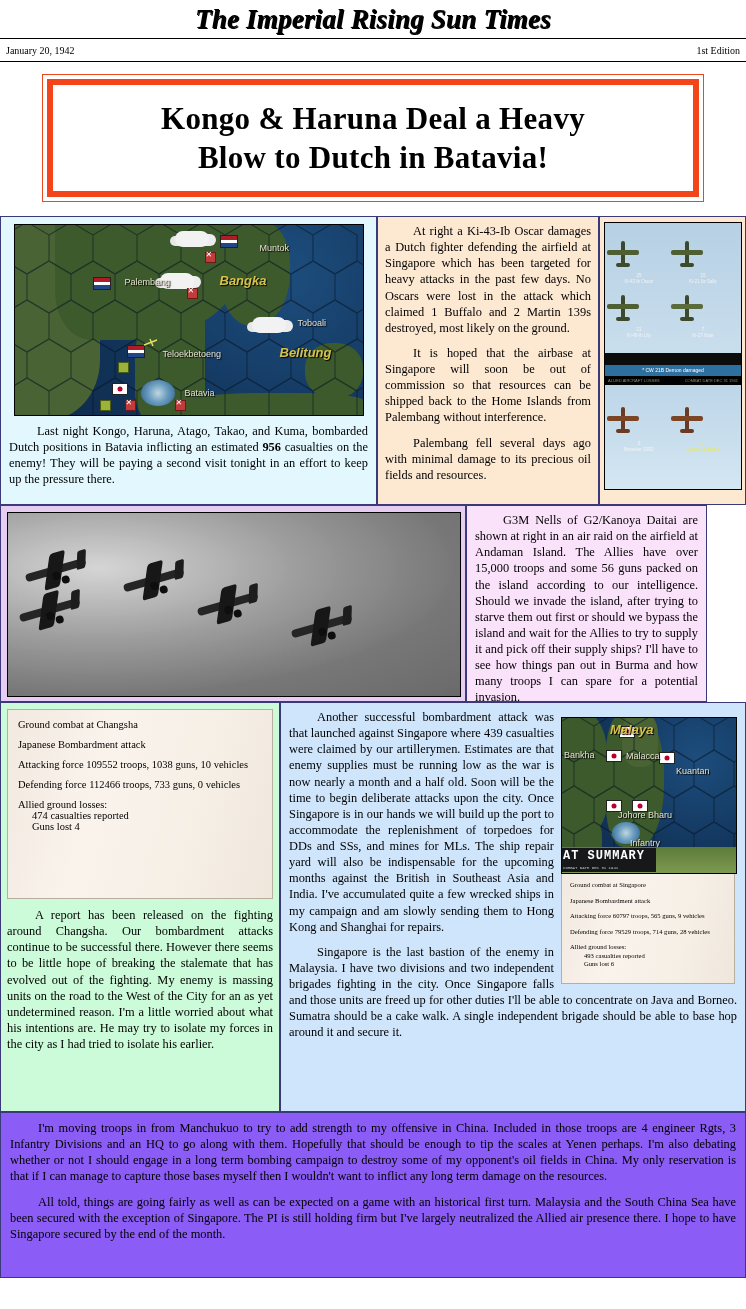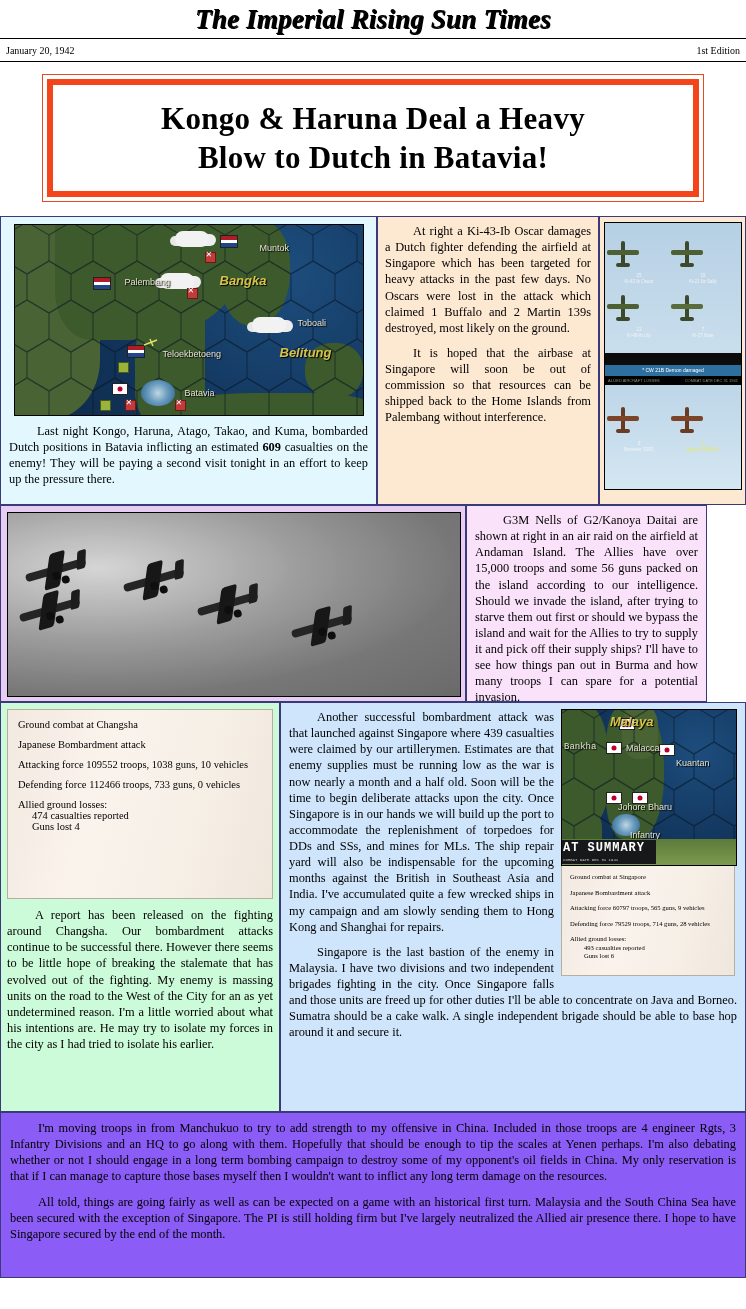--- a/index.html
+++ b/index.html
@@ -54,21 +54,21 @@
 
   
   .sec2{height:197px;}
   .sec2 .left{width:466px;background:#e8cdf2;padding:6px;}
   .sec2 .right{width:241px;background:#fbe2fb;padding:6px 8px;}
 
   
   .sec3{height:410px;}
   .sec3 .left{width:280px;background:#ccfbd9;padding:6px;display:flex;flex-direction:column;}
   .sec3 .mid{width:466px;background:#cfe5fb;padding:6px 8px;position:relative;}
-  .sec3 .floatimg{float:right;width:176px;margin:0 0 5px 7px;}
+  .sec3 .floatimg{float:right;width:176px;margin:8px 0 5px 7px;}
 
   
   .sec4{background:#8b5cf6;padding:7px 9px 8px 9px;height:166px;box-sizing:border-box;}
 
   .cap{font-size:12.4px;line-height:1.30;text-align:justify;text-indent:28px;margin-top:7px;}
 
   
   .report{
     background:linear-gradient(105deg,#f2e9e0 0%,#faf3ec 35%,#f6efe6 70%,#efe6dc 100%);
     border:1px solid #b9ad9e;padding:9px 10px;
@@ -204,26 +204,27 @@
         </svg>
       <div class="lbl isl" style="left:205px;top:48px;">Bangka</div>
       <div class="lbl isl" style="left:265px;top:120px;">Belitung</div>
       <div class="lbl" style="left:245px;top:18px;">Muntok</div>
       <div class="lbl" style="left:110px;top:52px;">Palembang</div>
       <div class="lbl" style="left:283px;top:93px;">Toboali</div>
       <div class="lbl" style="left:148px;top:124px;">Teloekbetoeng</div>
       <div class="lbl" style="left:170px;top:163px;">Batavia</div>
     </div>
 
-    <div class="cap"><span>Last night Kongo, Haruna, Atago, Takao, and Kuma, bombarded Dutch positions in Batavia inflicting an estimated </span><span class="bold">609</span><span> casualties on the enemy!  They will be paying a second visit tonight in an effort to keep up the pressure there.</span></div>
+    <div class="cap"><span>Last night Kongo, Haruna, Atago, Takao, and Kuma, bombarded Dutch positions in Batavia inflicting an estimated </span><span class="bold">956</span><span> casualties on the enemy!  They will be paying a second visit tonight in an effort to keep up the pressure there.</span></div>
   </div>
 
   <div class="panel mid body-text">
     <p>At right a Ki-43-Ib Oscar damages a Dutch fighter defending the airfield at Singapore which has been targeted for heavy attacks in the past few days.  No Oscars were lost in the attack which claimed 1 Buffalo and 2 Martin 139s destroyed, most likely on the ground.</p>
     <p>It is hoped that the airbase at Singapore will soon be out of commission so that resources can be shipped back to the Home Islands from Palembang without interference.</p>
+    <p>Palembang fell several days ago with minimal damage to its precious oil fields and resources.</p>
   </div>
 
   <div class="panel right">
     <div class="aircombat shot" style="width:136px;height:266px;position:relative;">
 
       <div style="position:absolute;left:0;top:0;right:0;height:156px;background:linear-gradient(#b6d0e4,#cde1ef);">
         <div class="plane" style="left:18px;top:18px;">
           <span class="fus" style="background:#3c4a2b;"></span>
             <span class="wing" style="background:#4d5f33;"></span>
             <span class="tail" style="background:#3c4a2b;"></span>
@@ -366,21 +367,21 @@
             <path d="M12 116 l20-12 20 12 v24 l-20 12 -20-12z M52 116 l20-12 20 12 v24 l-20 12 -20-12z M92 116 l20-12 20 12 v24 l-20 12 -20-12z M132 116 l20-12 20 12 v24 l-20 12 -20-12z M-28 116 l20-12 20 12 v24 l-20 12 -20-12z"></path>
           </g>
         </svg>
         <div class="jpflag" style="left:57px;top:8px;"></div>
         <div class="jpflag" style="left:44px;top:32px;"></div>
         <div class="jpflag" style="left:97px;top:34px;"></div>
         <div class="jpflag" style="left:44px;top:82px;"></div>
         <div class="jpflag" style="left:70px;top:82px;"></div>
         <div class="navy" style="left:50px;top:104px;width:28px;height:22px;"></div>
         <div class="lbl isl" style="left:48px;top:4px;">Malaya</div>
-        <div class="lbl" style="left:2px;top:32px;font-family:Liberation Mono, monospace;">Bankha</div>
+        <div class="lbl" style="left:2px;top:32px;">Bankha</div>
         <div class="lbl" style="left:64px;top:33px;">Malacca</div>
         <div class="lbl" style="left:114px;top:48px;">Kuantan</div>
         <div class="lbl" style="left:56px;top:92px;">Johore Bharu</div>
         <div class="lbl" style="left:68px;top:120px;">Infantry</div>
         <div class="summary-banner">
           <div style="height:26px;background:linear-gradient(#5d7b3a,#7d9a50);position:relative;">
             <div class="sb-dark" style="position:absolute;left:-2px;top:1px;width:96px;font-family:Liberation Mono, monospace;">
               <div class="sb-title">AT SUMMARY</div>
               <div class="sb-sub">COMBAT DATE DEC 31 1941</div>
             </div>

